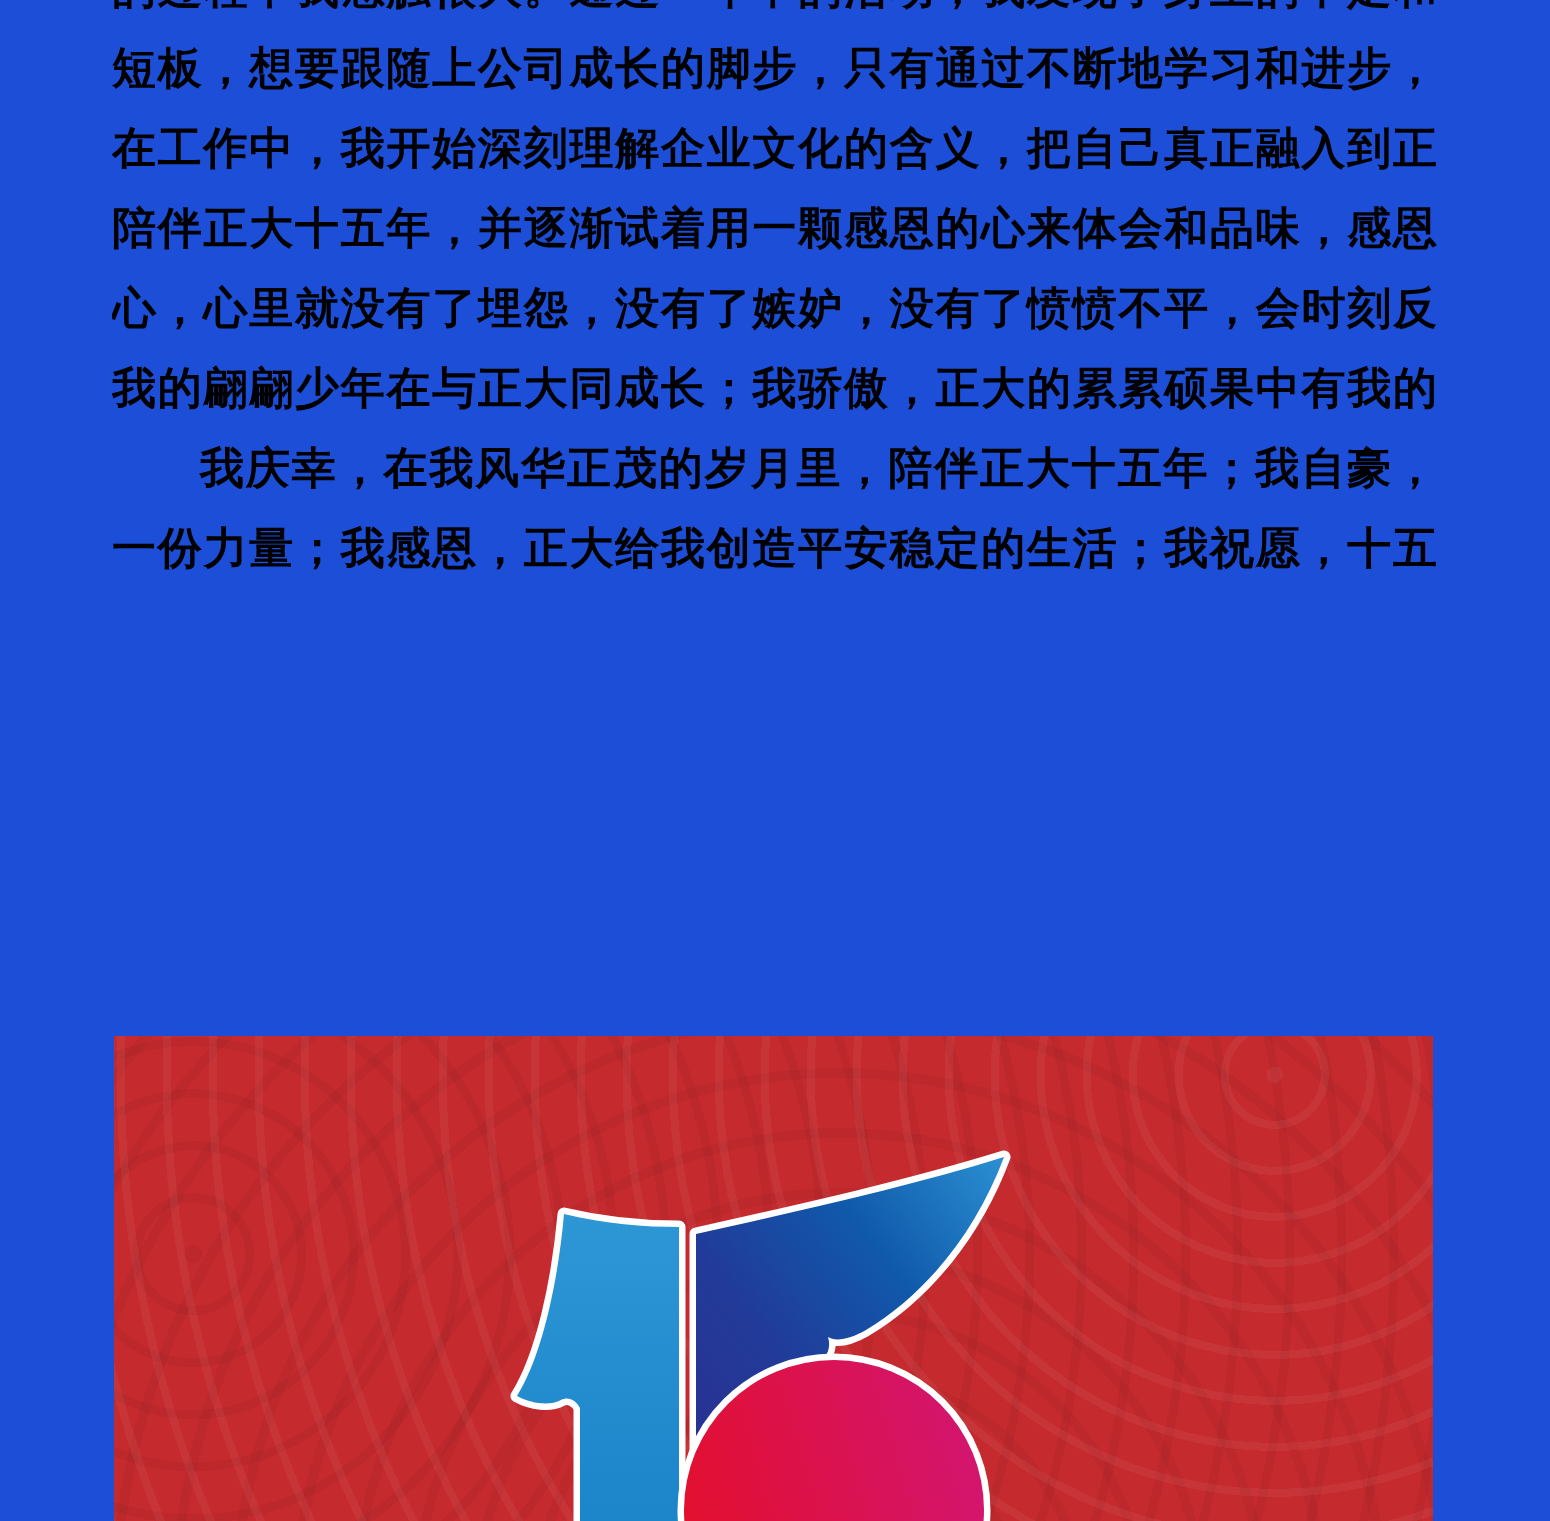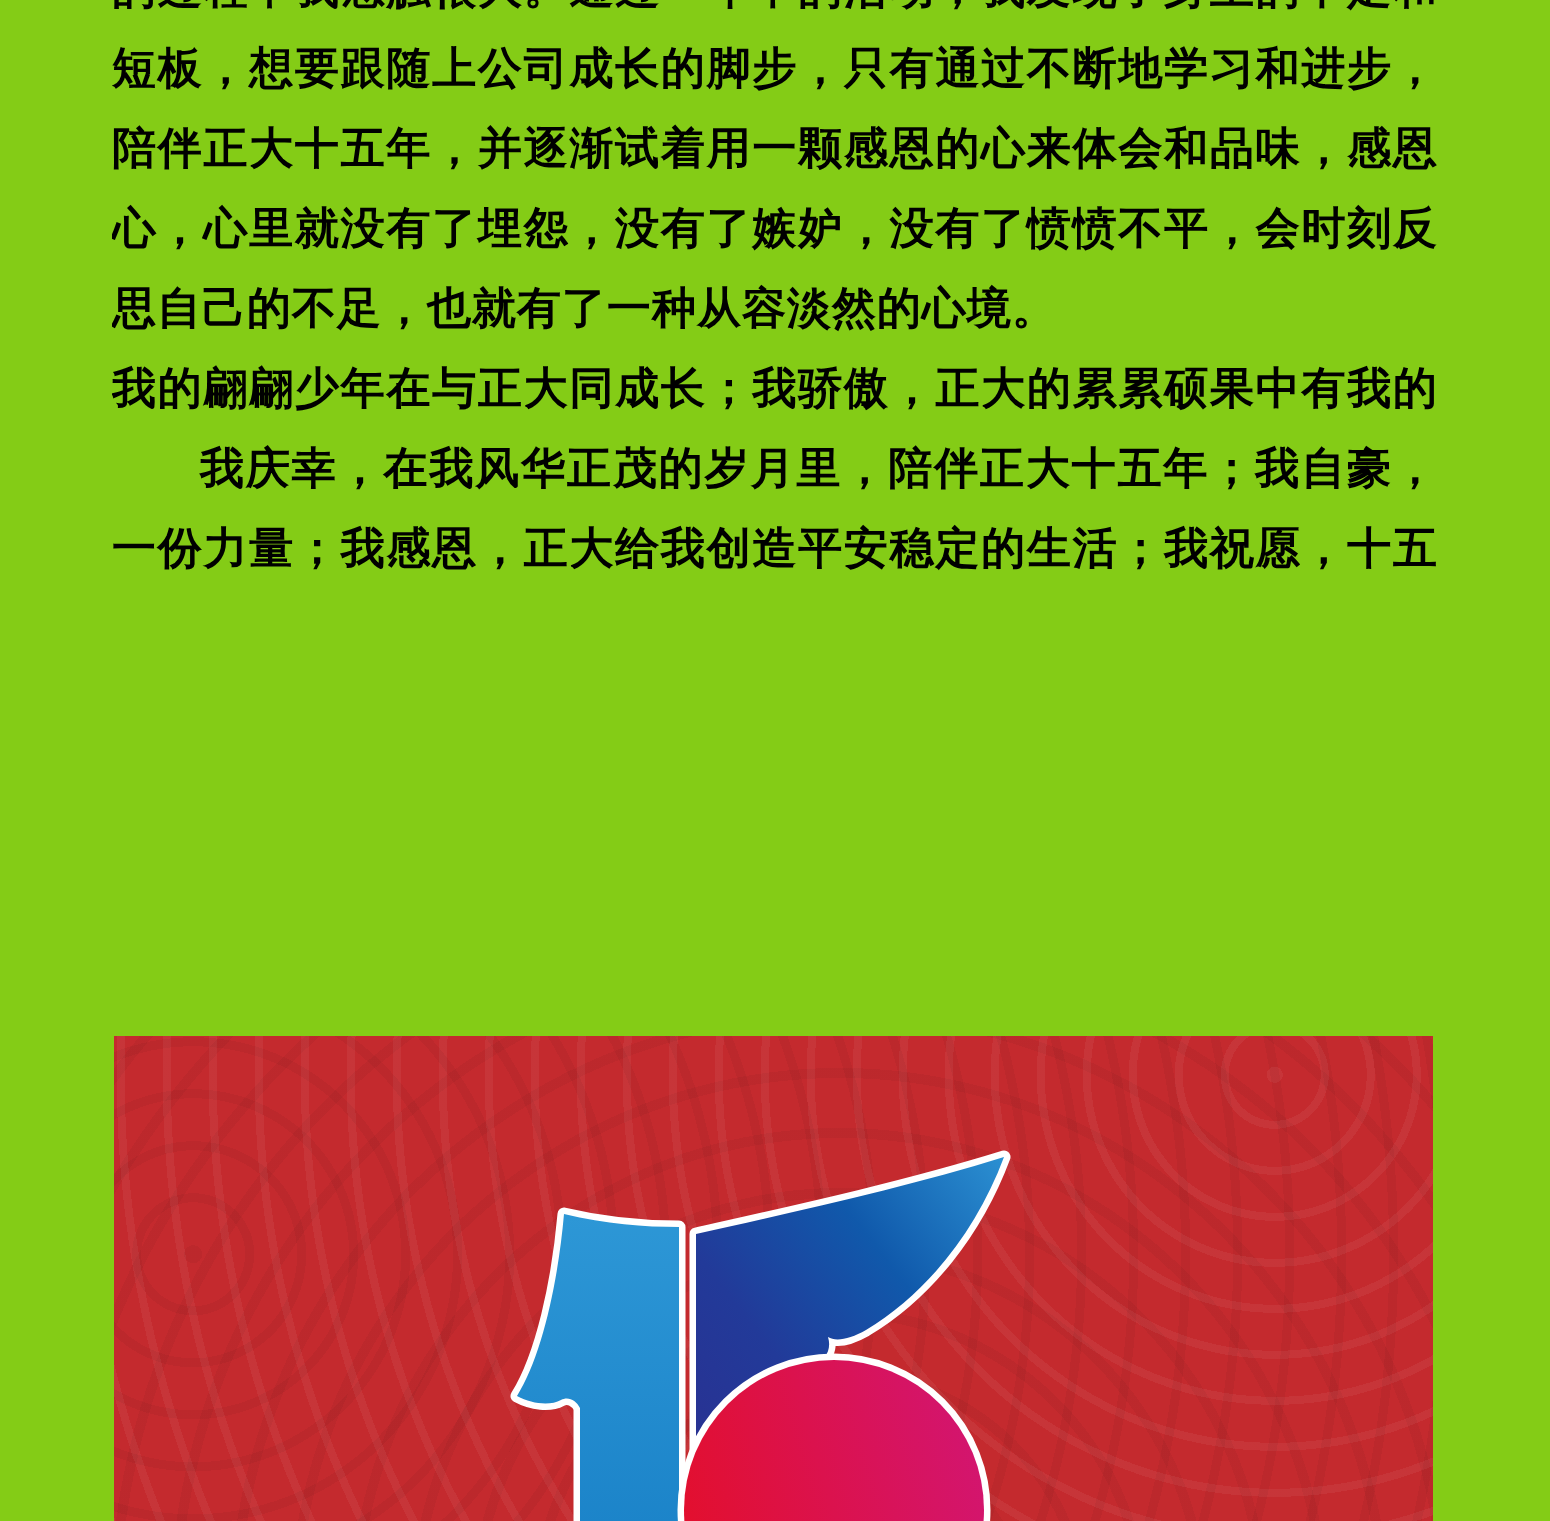--- a/index.html
+++ b/index.html
@@ -3,21 +3,21 @@
 <meta charset="utf-8">
 <style>
   html,body{margin:0;padding:0;}
   body{
     width:1550px;height:1521px;
     background:#ffffff;
     overflow:hidden;
     position:relative;
     font-family:"Liberation Sans","DejaVu Sans",sans-serif;
   }
-  .page{position:absolute;inset:0;background:#84cc16;overflow:hidden;}
+  .page{position:absolute;inset:0;background:#1d4ed8;overflow:hidden;}
 
   
   .article{
     position:absolute;
     left:112px;
     top:-52px;
     width:1326px;
     color:#000000;
     font-weight:700;
   }
@@ -51,23 +51,23 @@
   .banner svg{position:absolute;left:0;top:0;display:block;}
 </style>
 </head>
 <body>
 
 <div class="page">
 
   <div class="article">
     <div class="line">的过程中我感触很大。通过一年中的活动，我发现了身上的不足和</div>
     <div class="line">短板，想要跟随上公司成长的脚步，只有通过不断地学习和进步，</div>
+    <div class="line">在工作中，我开始深刻理解企业文化的含义，把自己真正融入到正</div>
     <div class="line">陪伴正大十五年，并逐渐试着用一颗感恩的心来体会和品味，感恩</div>
     <div class="line">心，心里就没有了埋怨，没有了嫉妒，没有了愤愤不平，会时刻反</div>
-    <div class="line flush">思自己的不足，也就有了一种从容淡然的心境。</div>
     <div class="line">我的翩翩少年在与正大同成长；我骄傲，正大的累累硕果中有我的</div>
     <div class="line indent">我庆幸，在我风华正茂的岁月里，陪伴正大十五年；我自豪，</div>
     <div class="line">一份力量；我感恩，正大给我创造平安稳定的生活；我祝愿，十五</div>
   </div>
 
   <div class="banner">
     <svg width="1319" height="485" viewBox="0 0 1319 485" aria-label="15">
       <defs>
         <linearGradient id="g1" x1="0" y1="0" x2="0" y2="1">
           <stop offset="0" stop-color="#2d97d6"></stop>

